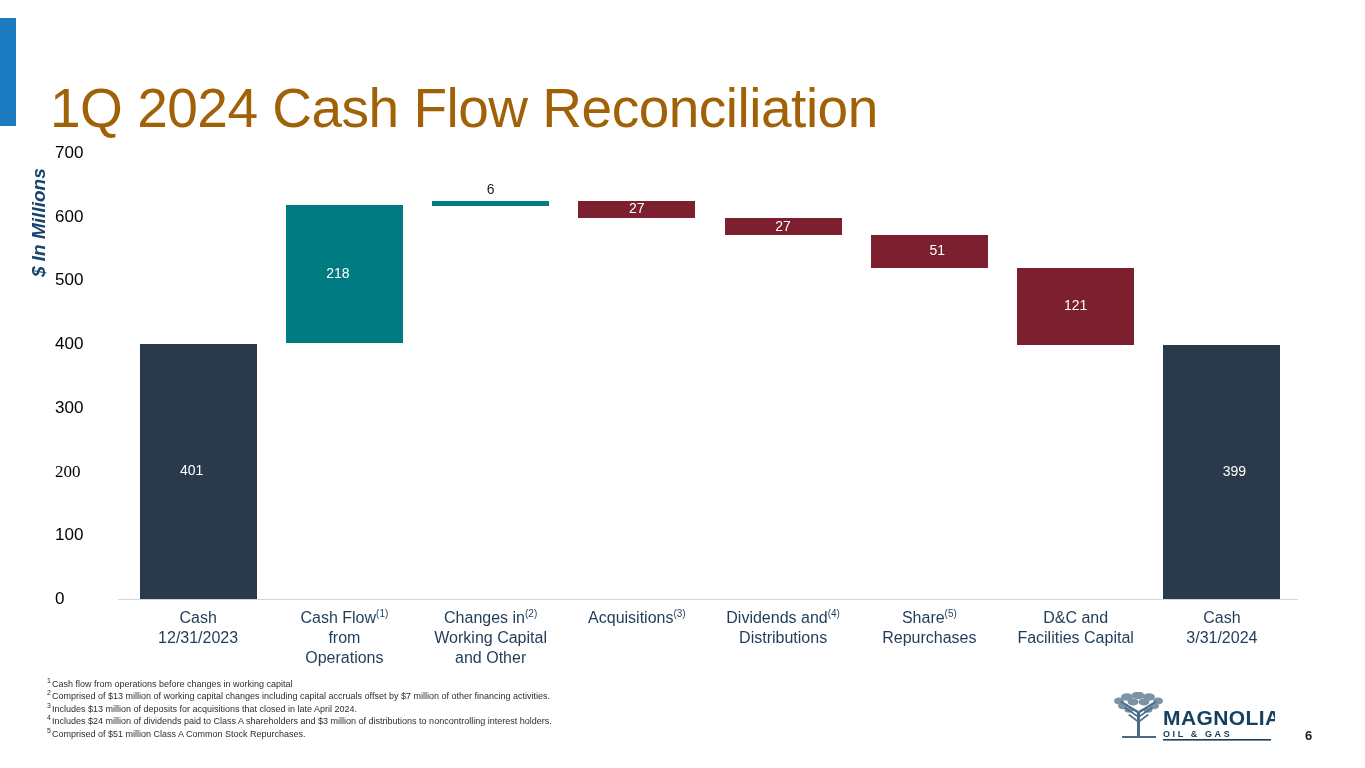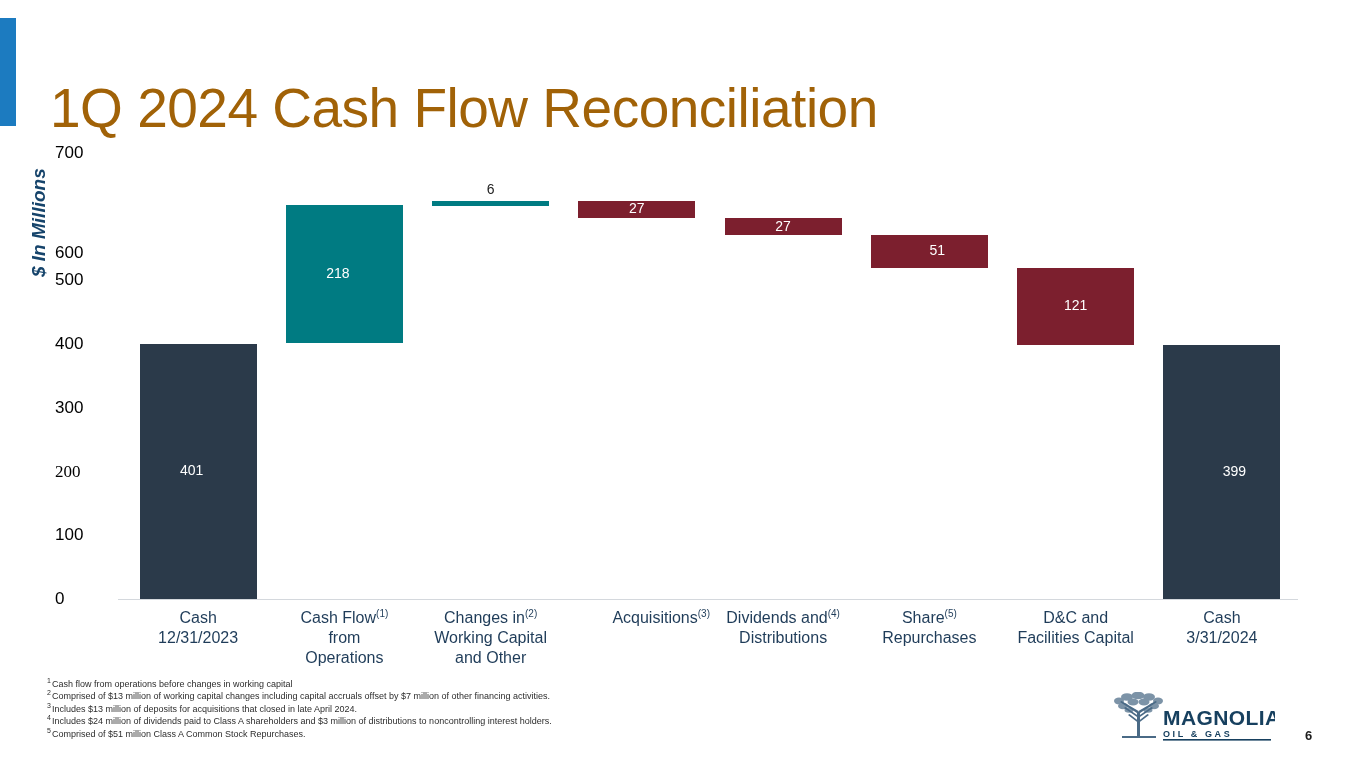--- a/index.html
+++ b/index.html
@@ -172,21 +172,21 @@
 <div id="accent-bar"></div>
 
 <div id="page-title">1Q 2024 Cash Flow Reconciliation</div>
 
 <div id="chart-area">
 
   <div id="y-axis-title">$ In Millions</div>
 
   <div id="y-ticks">
       <div class="y-tick-label" style="left: 55px; top: 153px;">700</div>
-      <div class="y-tick-label" style="left: 55px; top: 216.714px; margin-top: 36px;">600</div>
+      <div class="y-tick-label" style="left: 55px; top: 216.714px;">600</div>
       <div class="y-tick-label" style="left: 55px; top: 280.429px;">500</div>
       <div class="y-tick-label" style="left: 55px; top: 344.143px;">400</div>
       <div class="y-tick-label" style="left: 55px; top: 407.857px;">300</div>
       <div class="y-tick-label" style="left: 55px; top: 471.571px; font-family: Liberation Serif, serif;">200</div>
       <div class="y-tick-label" style="left: 55px; top: 535.286px;">100</div>
       <div class="y-tick-label" style="left: 55px; top: 599px;">0</div>
     </div>
 
   <div id="plot">
       <div class="bar bar-total" style="left: 14.625px; top: 203.506px; width: 117px; height: 255.494px;"></div>
@@ -217,21 +217,21 @@
       <div class="cat-label" style="left: 271.25px; width: 146.25px;">
         <div>Cash Flow<sup>(1)</sup></div>
         <div>from</div>
         <div>Operations</div>
       </div>
       <div class="cat-label" style="left: 417.5px; width: 146.25px;">
         <div>Changes in<sup>(2)</sup></div>
         <div>Working Capital</div>
         <div>and Other</div>
       </div>
-      <div class="cat-label" style="left: 563.75px; width: 146.25px; text-align: right;">
+      <div class="cat-label" style="left: 563.75px; width: 146.25px;">
         <div>Acquisitions<sup>(3)</sup></div>
       </div>
       <div class="cat-label" style="left: 710px; width: 146.25px;">
         <div>Dividends and<sup>(4)</sup></div>
         <div>Distributions</div>
       </div>
       <div class="cat-label" style="left: 856.25px; width: 146.25px;">
         <div>Share<sup>(5)</sup></div>
         <div>Repurchases</div>
       </div>

